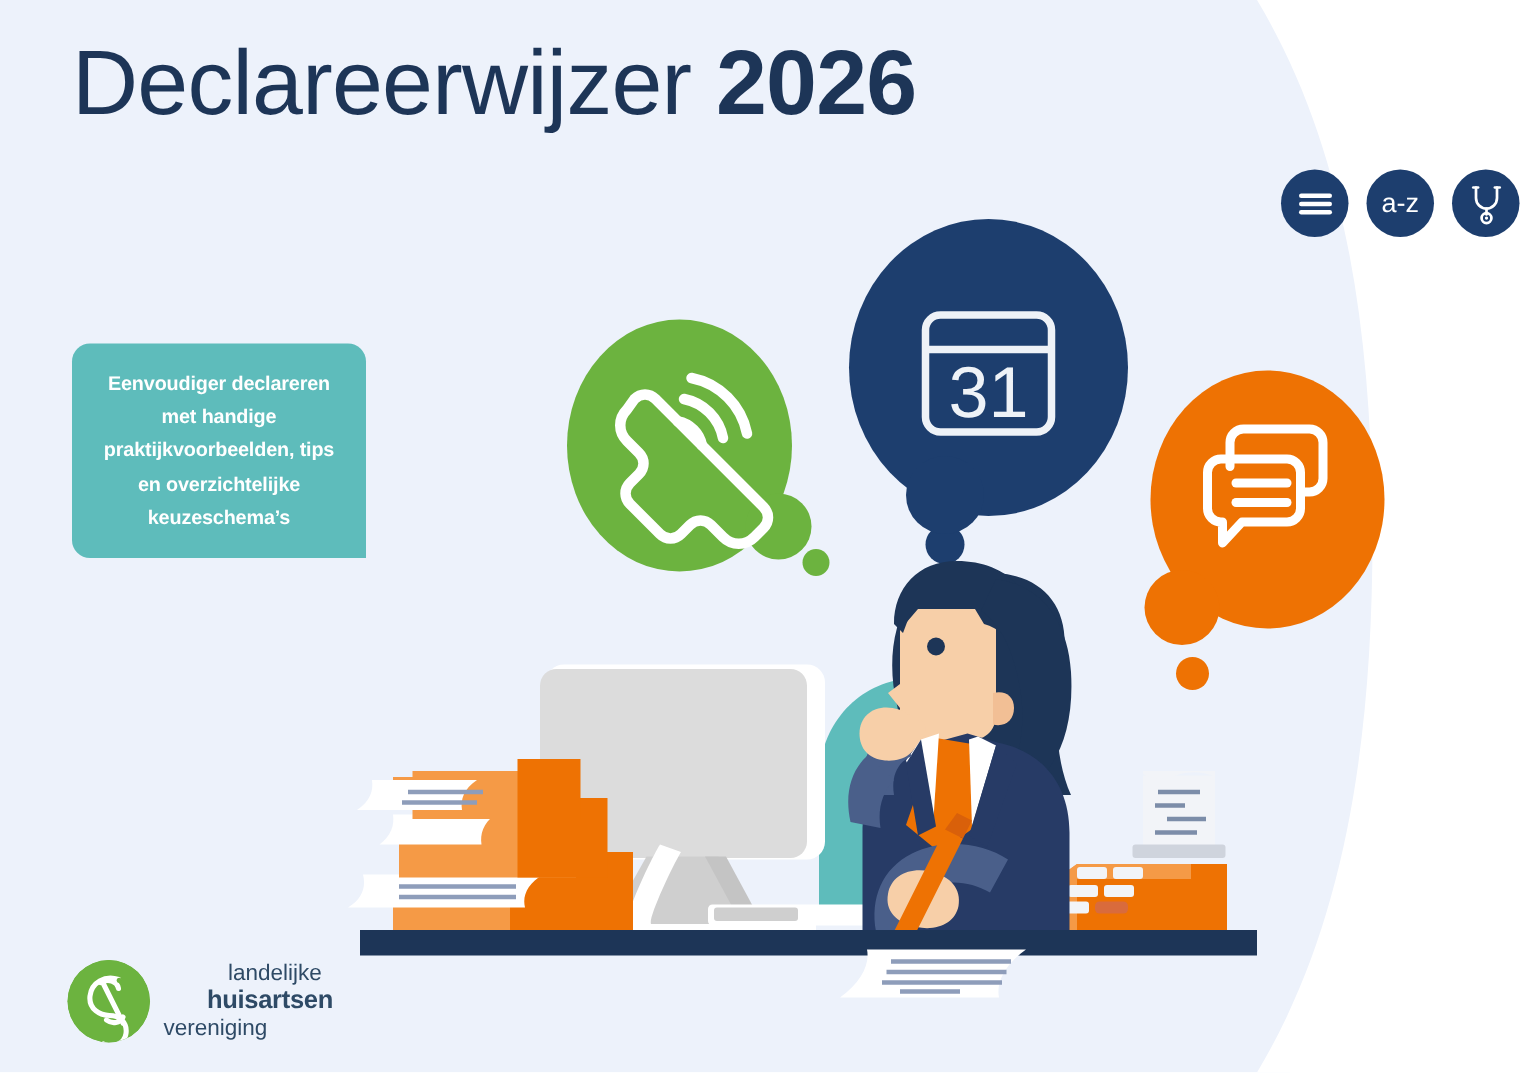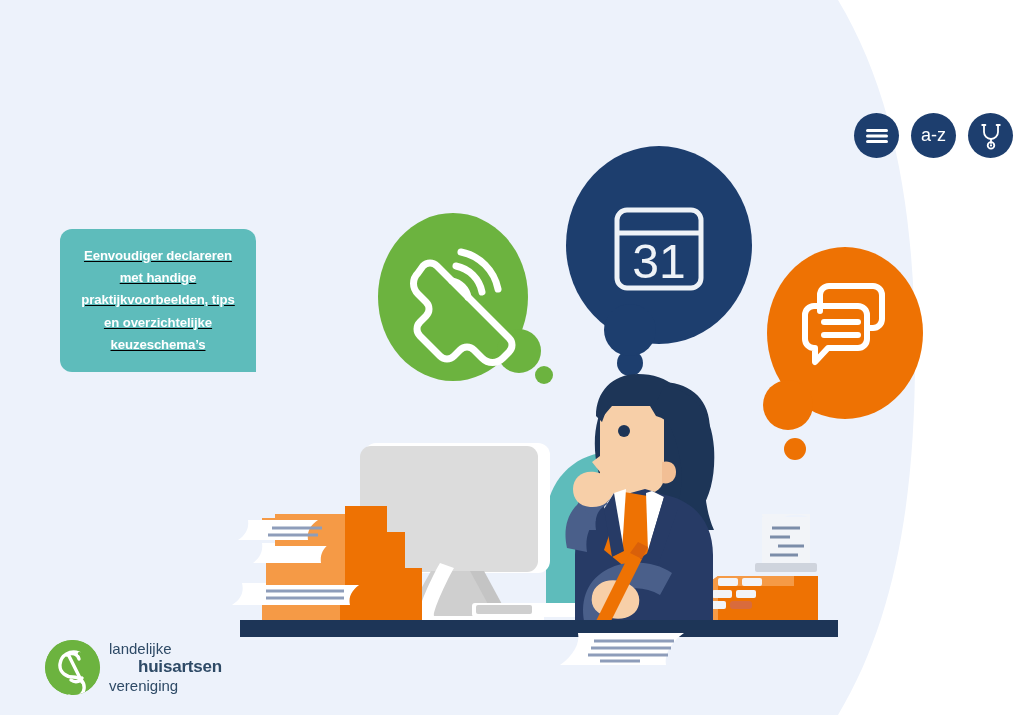--- a/index.html
+++ b/index.html
@@ -39,33 +39,32 @@
     line-height: 1.1;
     letter-spacing: -0.5px;
     white-space: nowrap;
   }
   #title .light { font-weight: 400; }
   #title .bold  { font-weight: 700; }
 
   
   #callout {
     position: absolute;
-    left: 60px;
+    left: 48px;
     top: 229px;
     width: 196px;
     height: 143px;
     background: #5ebcbb;
     border-radius: 12px 12px 0 12px;
     z-index: 6;
     display: flex;
     align-items: center;
     justify-content: center;
     box-sizing: border-box;
     padding: 4px 14px;
-    text-decoration: underline;
   }
   #callout p {
     margin: 0;
     color: #ffffff;
     font-weight: 700;
     font-size: 13.2px;
     line-height: 1.68;
     text-align: center;
     letter-spacing: -0.1px;
   }
@@ -114,21 +113,21 @@
     border-radius: 50%;
     background: #6cb33f;
     flex: 0 0 auto;
     display: block;
   }
   #logo-text {
     color: #2e4a66;
     font-size: 15px;
     line-height: 1.18;
   }
-  #logo-text .l1 { font-weight: 400; display: block; }
+  #logo-text .l1 { font-weight: 400; display: block; margin-left: 43px; }
   #logo-text .l2 { font-weight: 700; display: block; font-size: 17px; letter-spacing: -0.2px; margin-left: 29px;}
   #logo-text .l3 { font-weight: 400; display: block; }
 
   
   #illustration {
     position: absolute;
     left: 0; top: 0;
     width: 1024px; height: 715px;
     z-index: 4;
   }
@@ -140,20 +139,24 @@
 
 <div id="stage">
 
   <svg id="bg-pale" viewBox="0 0 1024 715" aria-hidden="true">
     <rect x="0" y="0" width="1024" height="715" fill="#ffffff"></rect>
 
     <path d="M0,0 L860,0 C905,90 925,210 925,357 C925,505 905,625 860,715 L0,715 Z" fill="#edf2fb"></path>
     <path d="M838,0 C895,95 915,215 915,357 C915,500 895,620 838,715 L1024,715 L1024,0 Z" fill="#ffffff"></path>
   </svg>
 
+  <div id="title">
+    <span class="light">Declareerwijzer</span>
+    <span class="bold">2026</span>
+  </div>
 
   <div id="callout">
     <p>Eenvoudiger declareren met handige praktijkvoorbeelden, tips en overzichtelijke keuzeschema’s</p>
   </div>
 
   <svg id="illustration" viewBox="0 0 1024 715" aria-hidden="true">
 
     <circle cx="544" cy="375" r="9" fill="#6cb33f"></circle>
     <circle cx="630" cy="363" r="13" fill="#1d3e6e"></circle>
     <circle cx="795" cy="449" r="11" fill="#ee7203"></circle>

